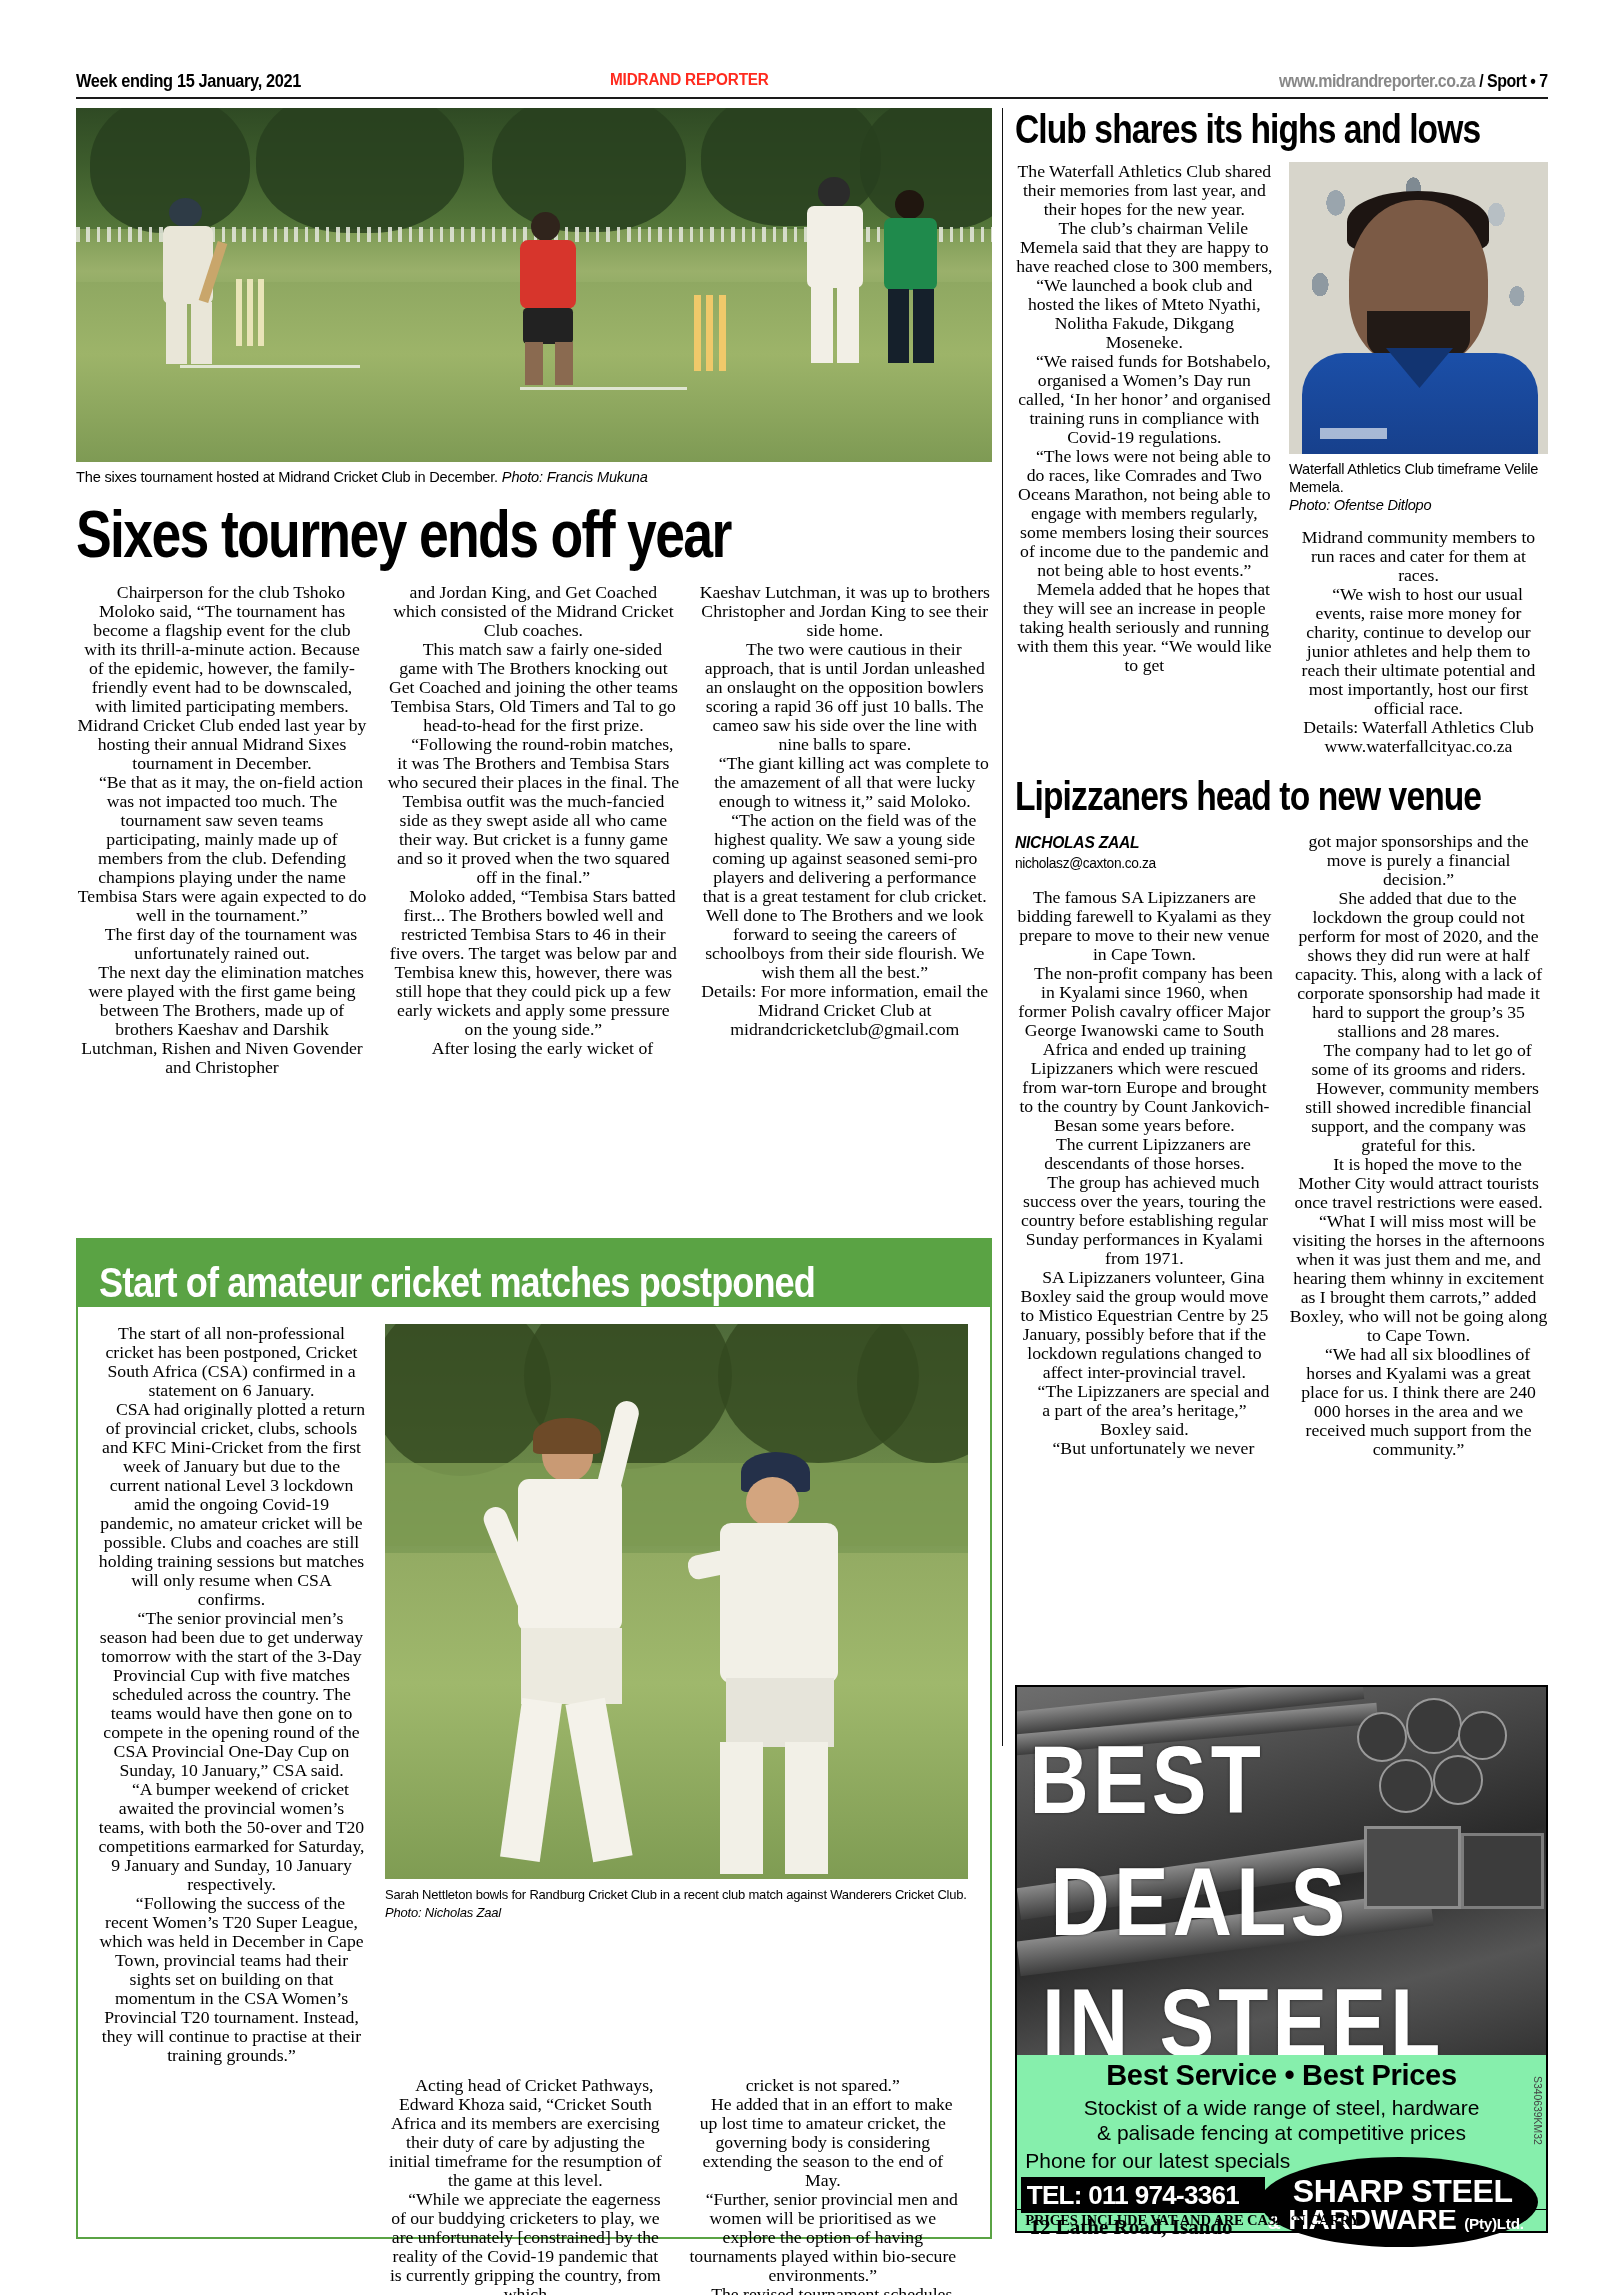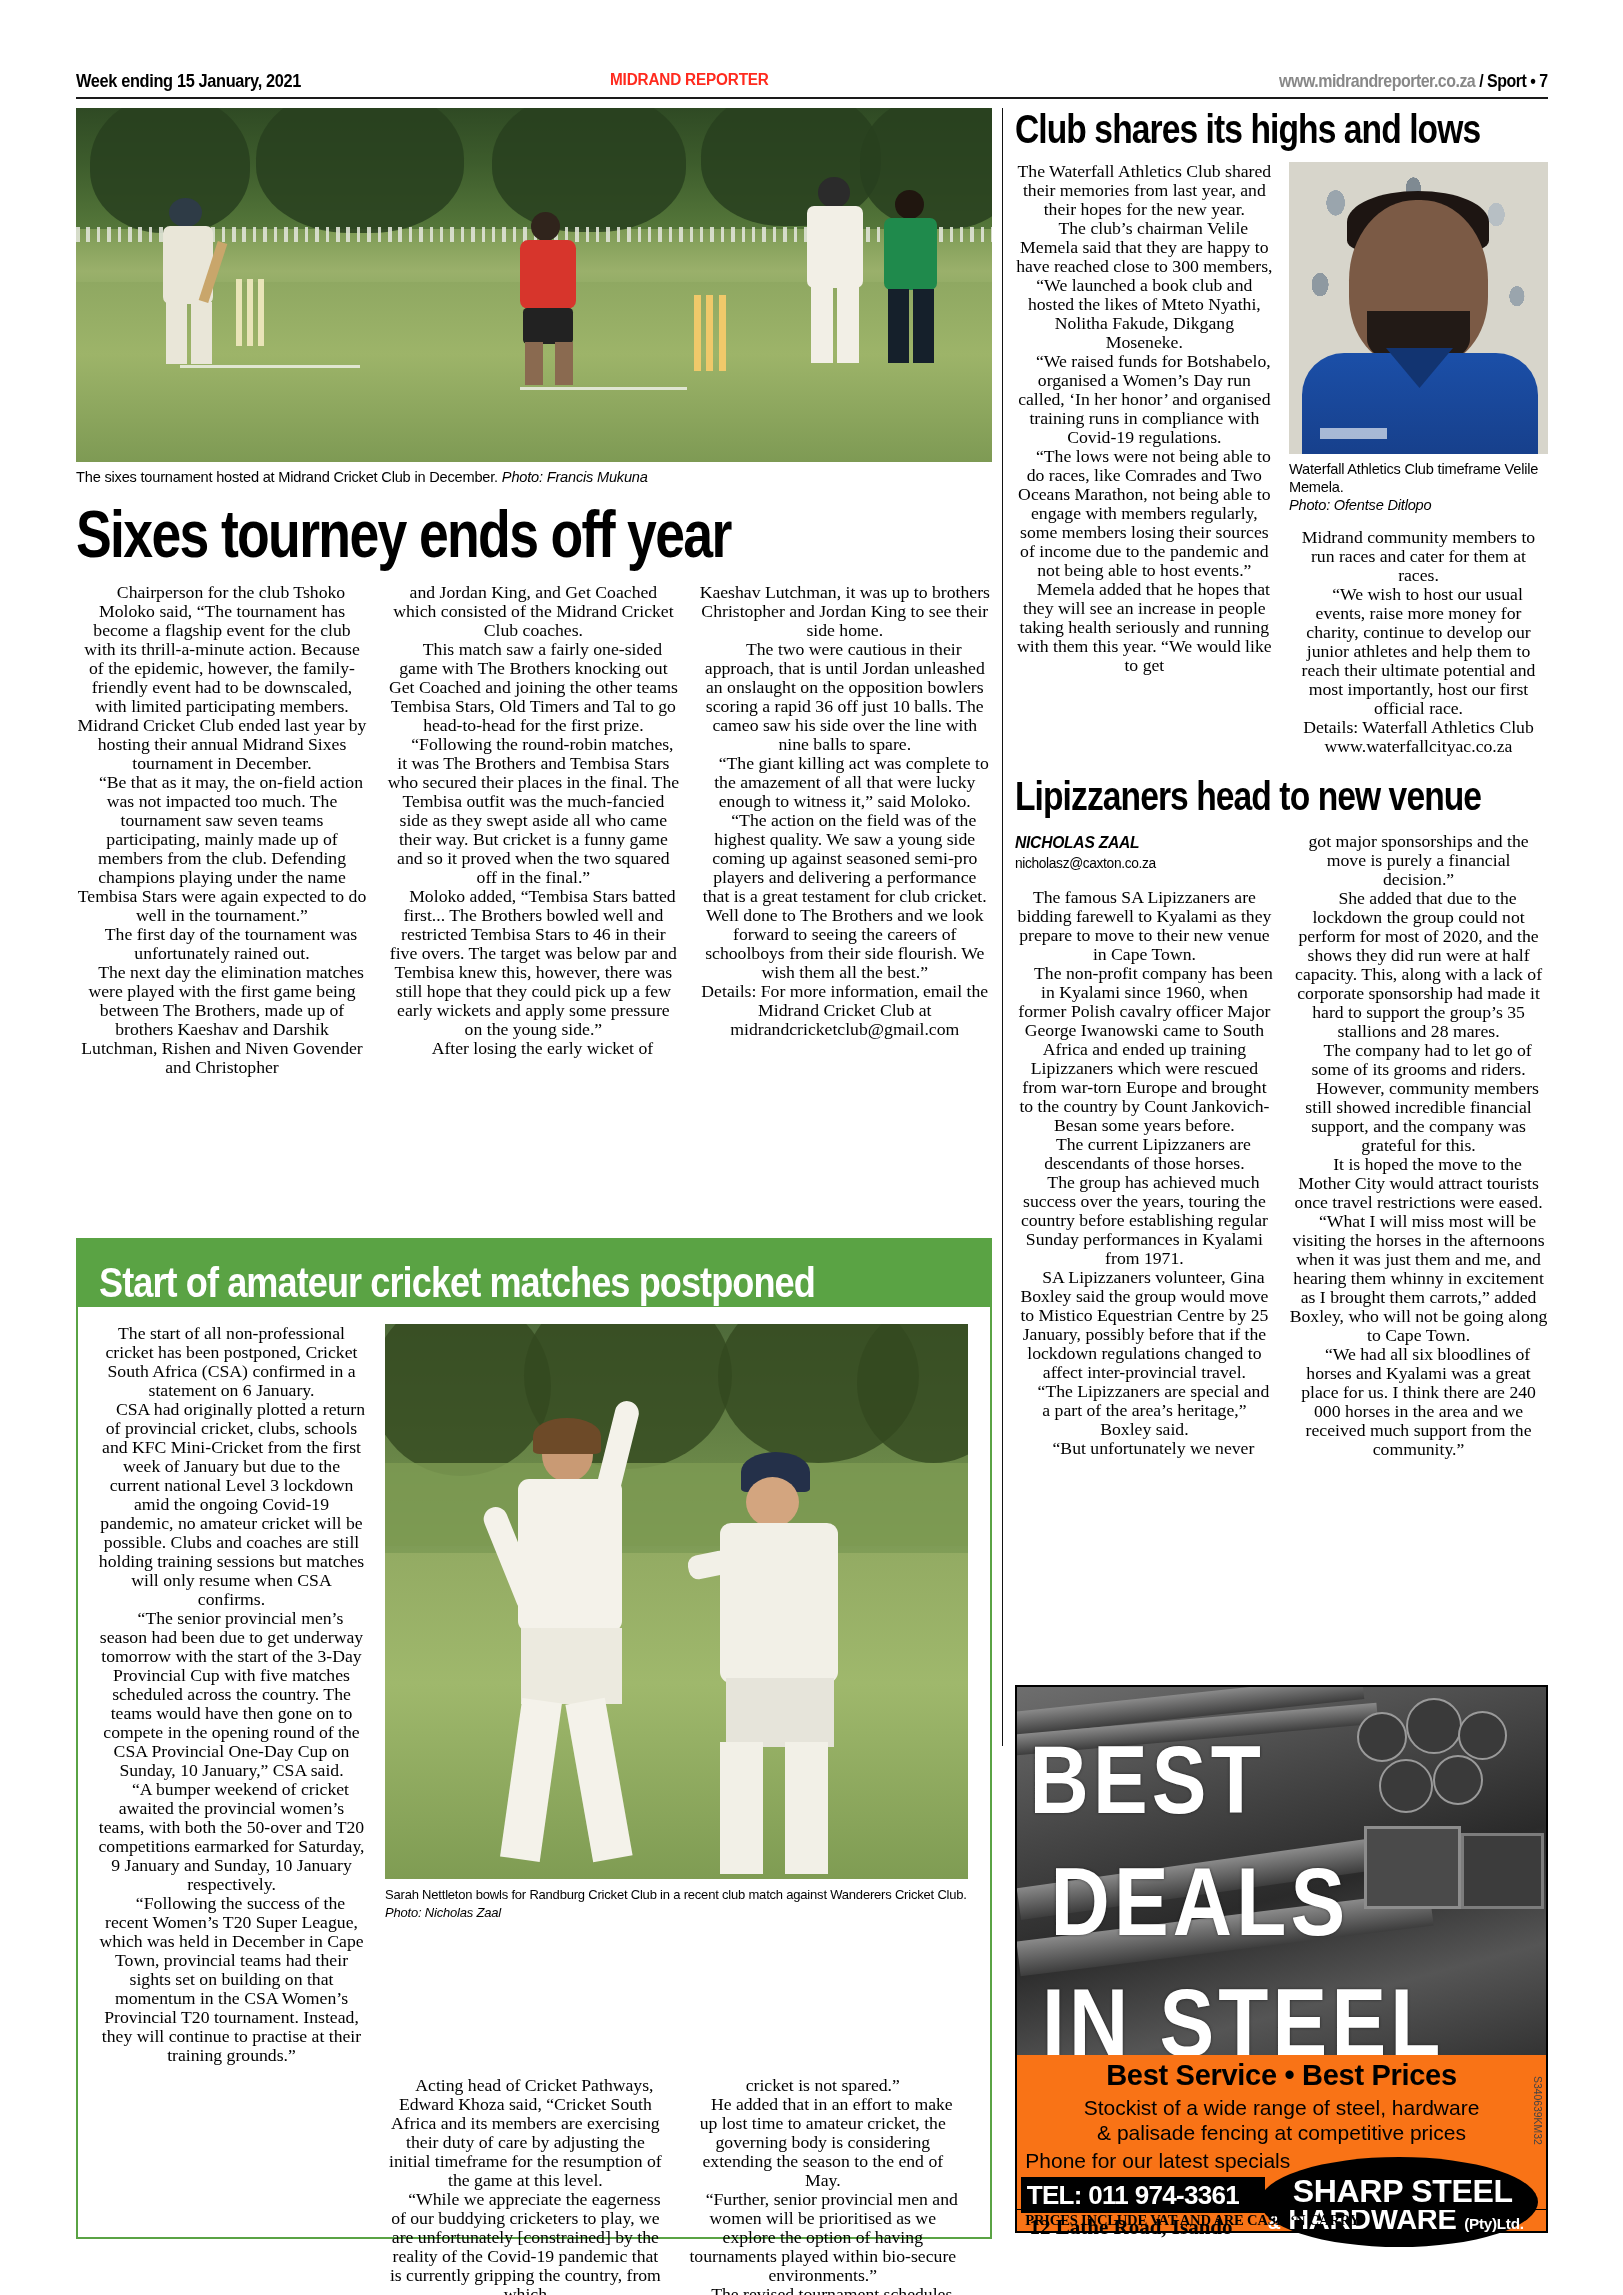--- a/index.html
+++ b/index.html
@@ -169,21 +169,21 @@
   }
   .byline-mail {
     font-family:"Liberation Sans", sans-serif;
     font-size:15.3px; letter-spacing:-0.4px; margin-top:1.4px;
     transform:scaleX(0.9); transform-origin:left top;
   }
 
   
   .ad {
     position:absolute; left:1015px; top:1685px; width:533px; height:548px;
-    border:2.1px solid #000; background:#f97316;
+    border:2.1px solid #000; background:#86efac;
   }
   .ad-hero {
     position:relative; height:368px; overflow:hidden;
     background:linear-gradient(165deg,#6e6e6e 0%,#4a4a4a 28%,#2a2a2a 55%,#555 78%,#333 100%);
   }
   .ad-pipe { position:absolute; border-radius:50%; border:2.8px solid #9a9a9a; background:#3a3a3a; }
   .ad-bar { position:absolute; background:linear-gradient(180deg,#8a8a8a,#3d3d3d); }
   .ad-hero-text {
     position:absolute; left:12.5px; top:32px; width:486px;
     font-family:"Liberation Sans", sans-serif;

